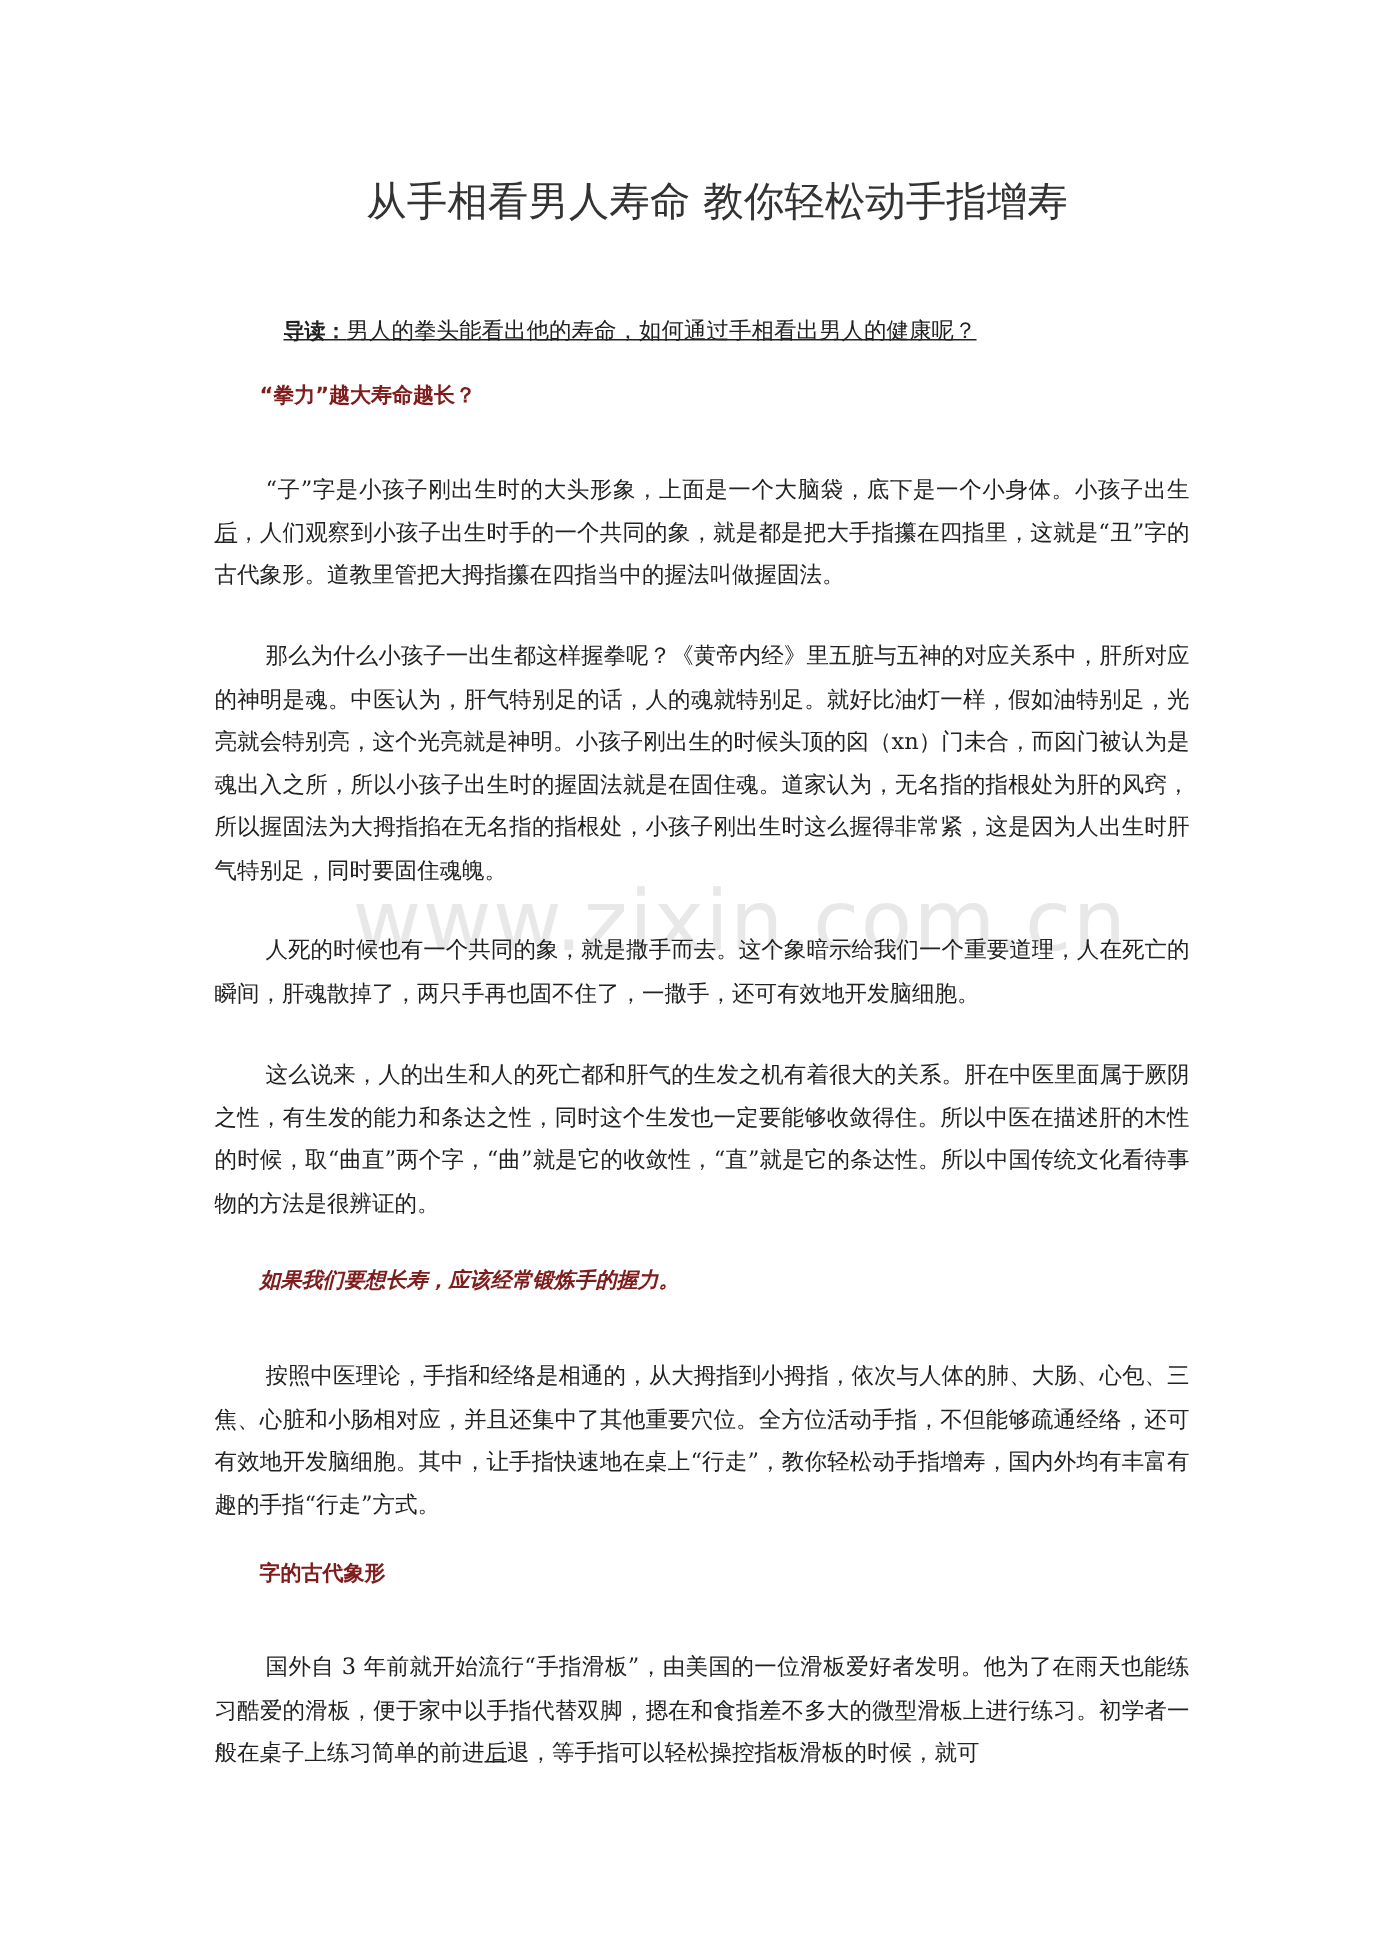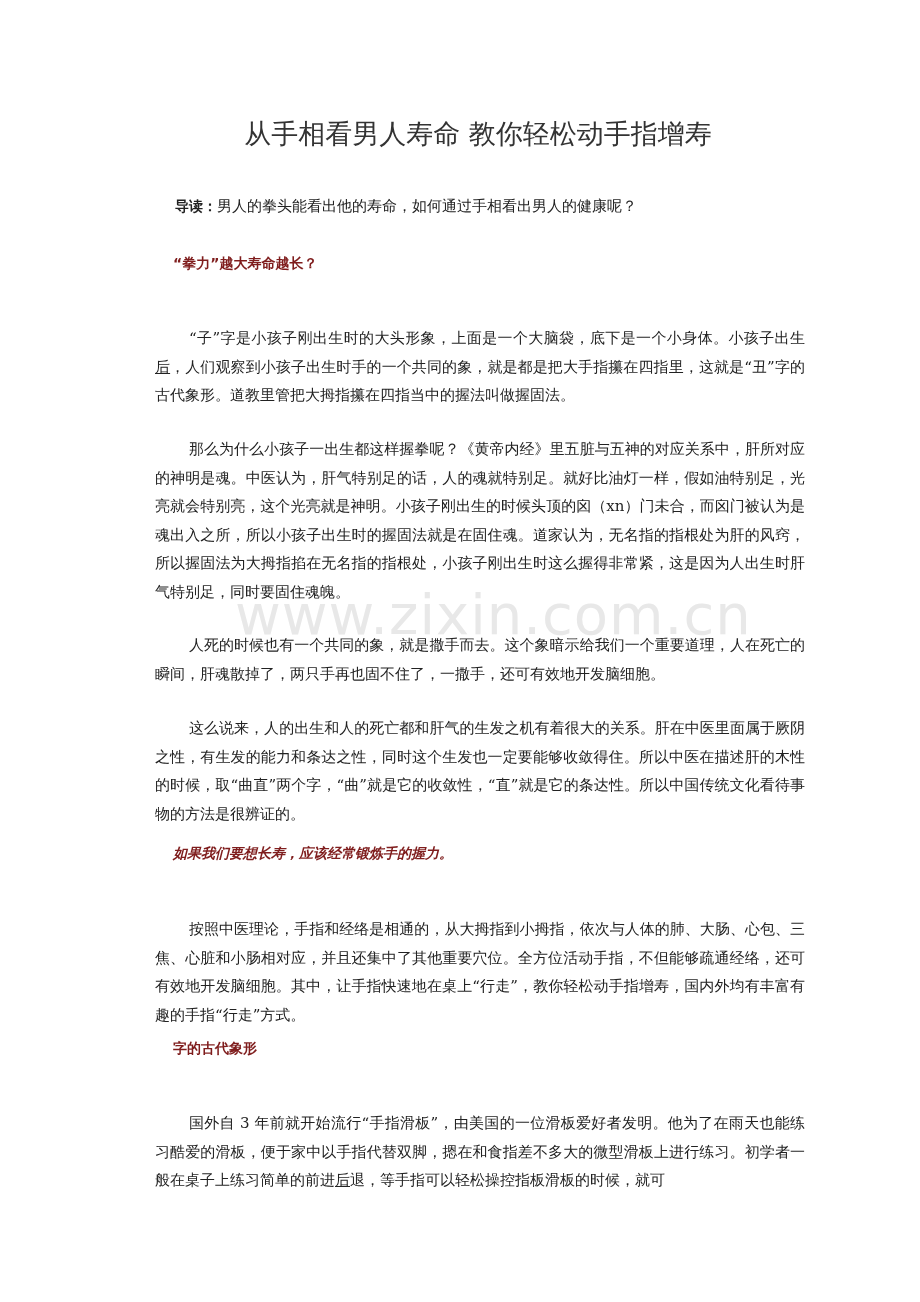--- a/index.html
+++ b/index.html
@@ -35,40 +35,41 @@
       letter-spacing: 0px;
       margin: 0;
     }
     .block {
       position: absolute;
       left: 139px;
       width: 650px;
       font-size: 15px;
       line-height: 28.5px;
       text-align: justify;
-      margin: 16px;
+      margin: 4px;
     }
     .indent {
       text-indent: 34px;
     }
     .heading {
       position: absolute;
       left: 173px;
       font-family: "DejaVu Sans", "Liberation Sans", sans-serif;
       font-size: 14px;
       font-weight: bold;
       color: #7f1d1d;
       margin: 0;
     }
     .lead {
       position: absolute;
       left: 173px;
       top: 195px;
       font-size: 15px;
-      margin: 2px;
+      margin: 16px;
+      text-decoration: underline;
     }
     .lead-label {
       font-family: "DejaVu Sans", "Liberation Sans", sans-serif;
       font-weight: bold;
       font-size: 14px;
     }
     .u {
       text-decoration: underline;
     }
     .watermark {

